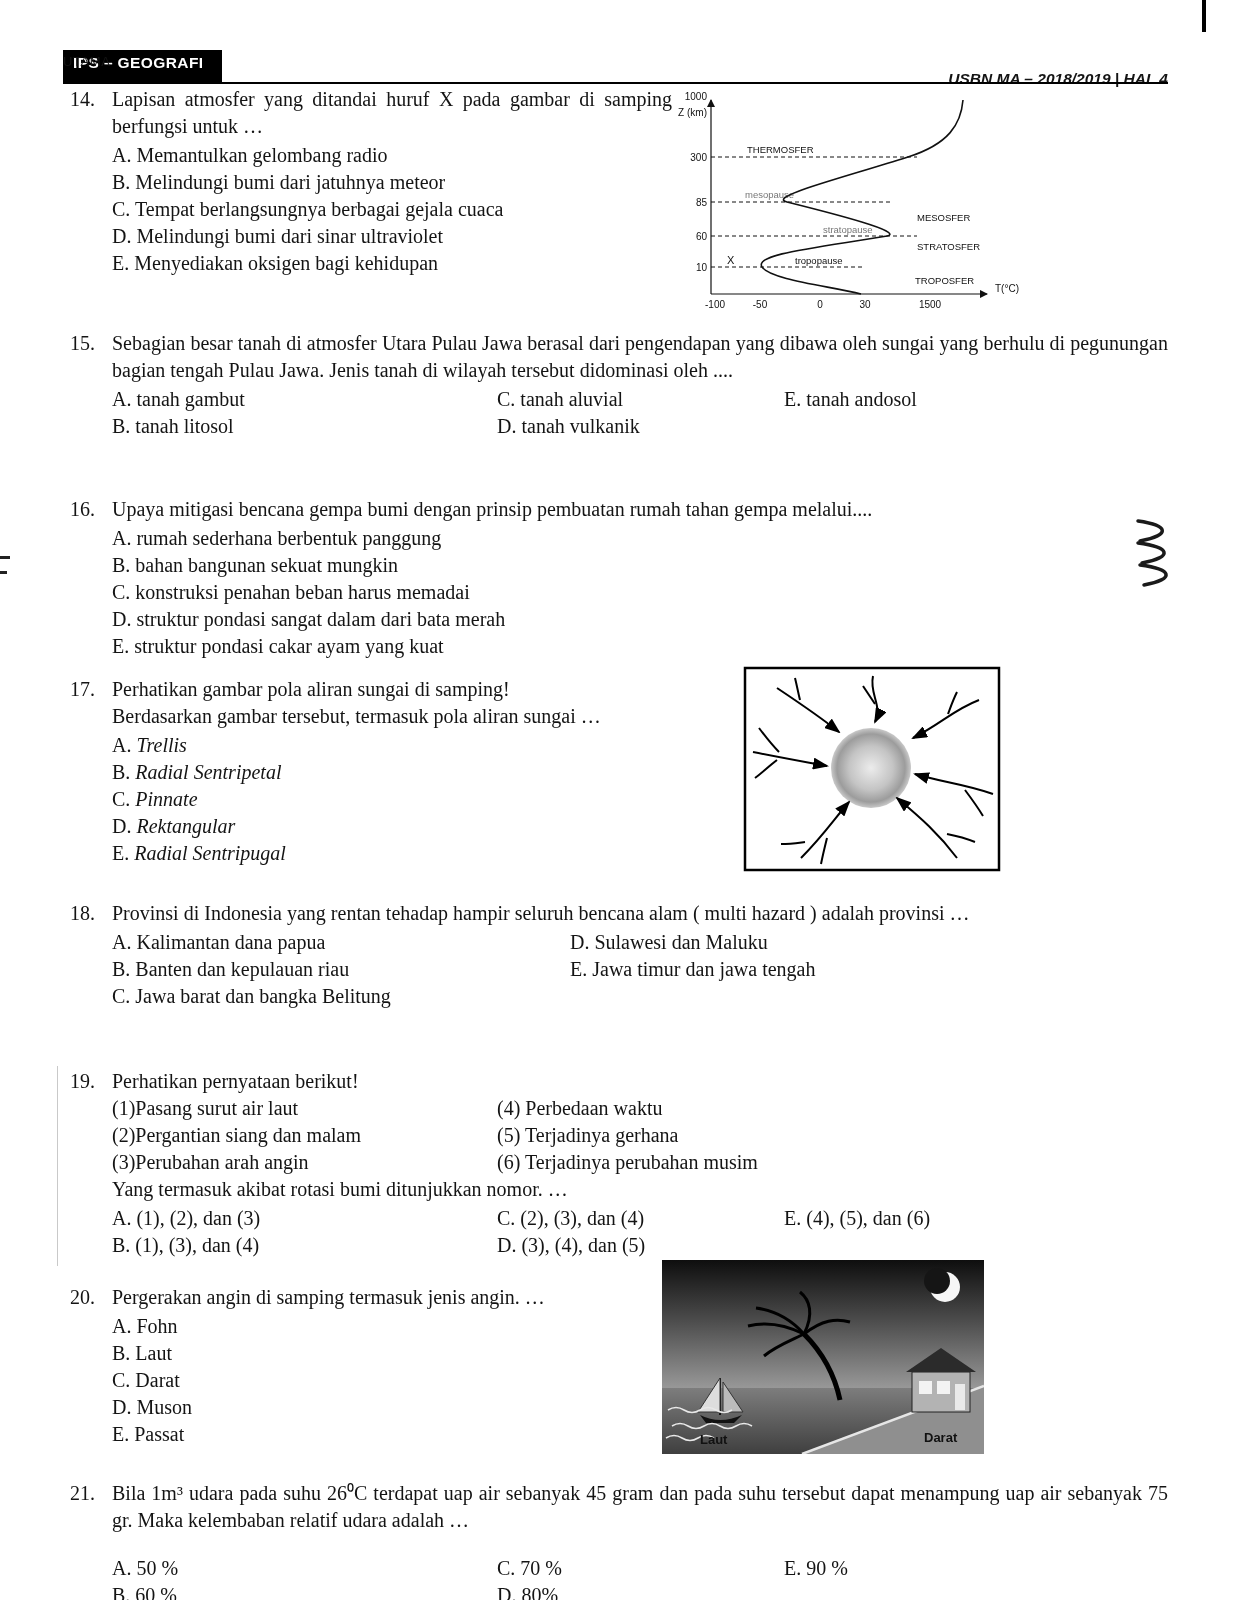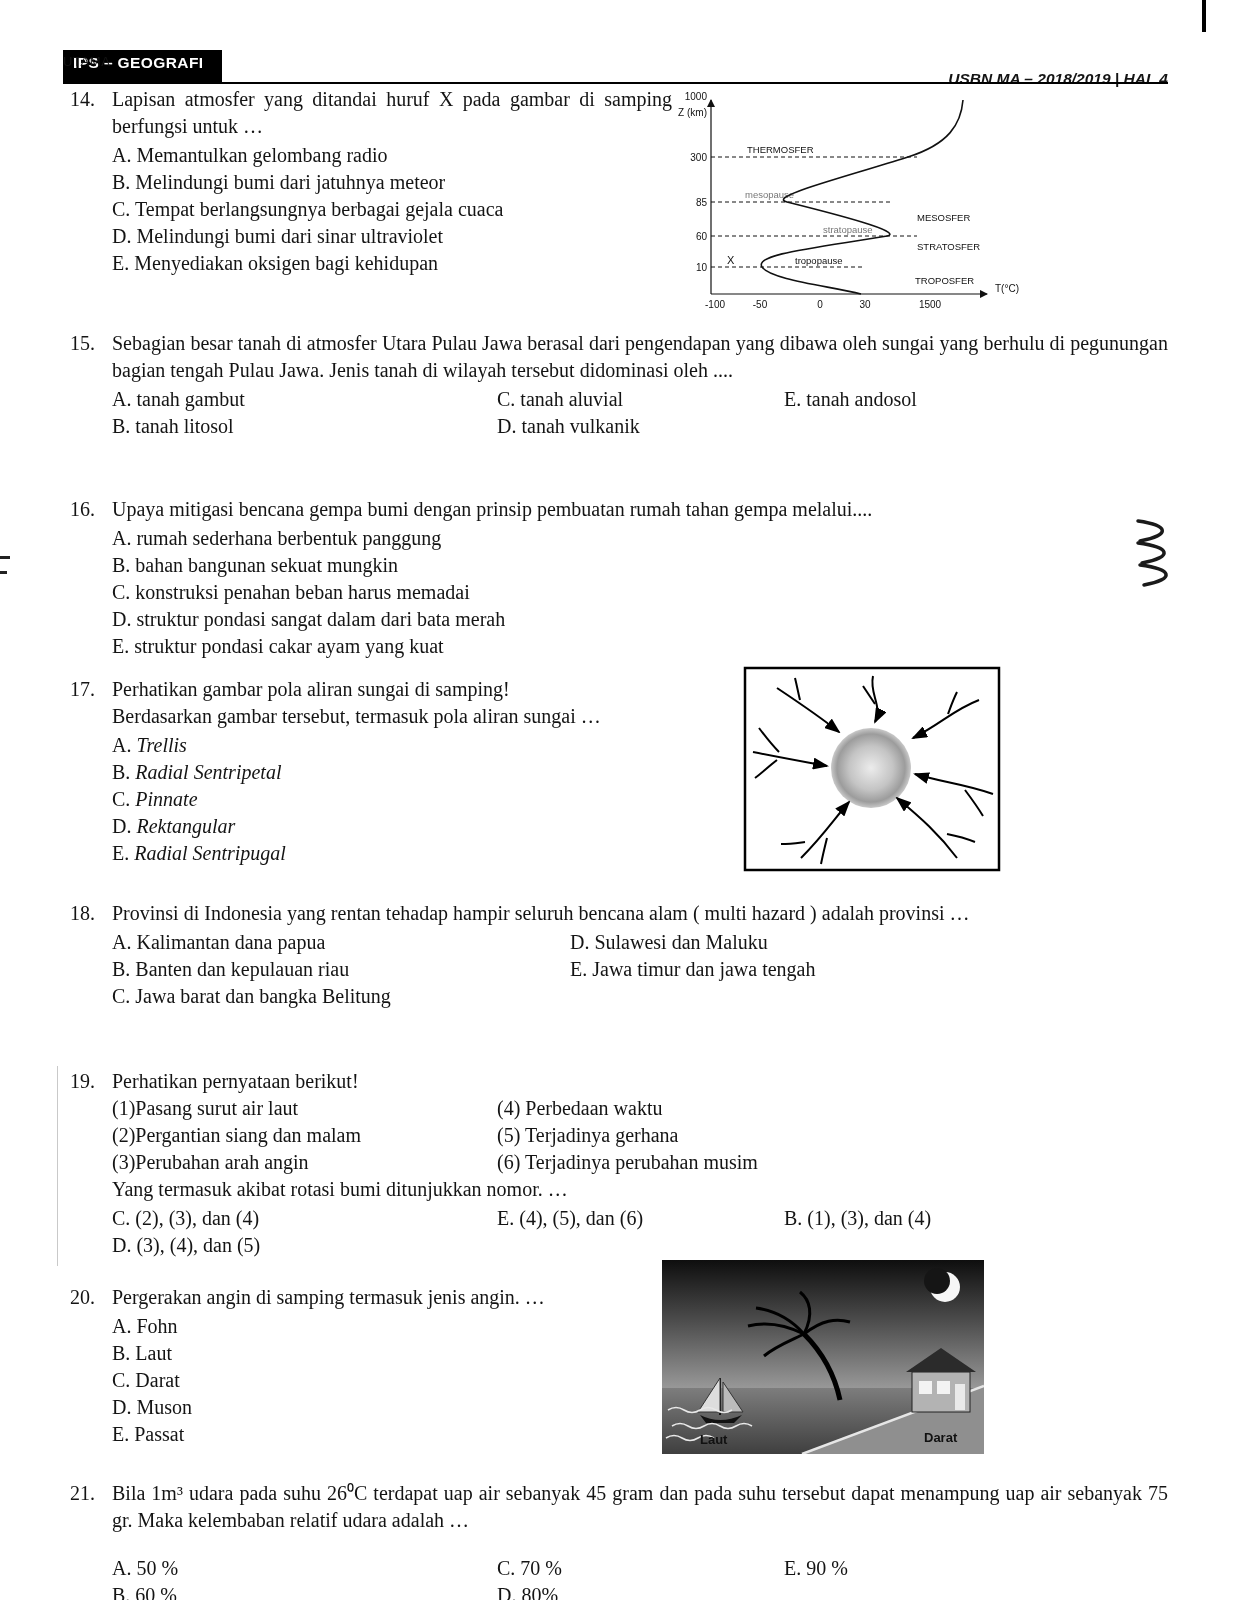--- a/index.html
+++ b/index.html
@@ -235,20 +235,21 @@
       <div class="grid2s">
         <div>(1)Pasang surut air laut</div>
         <div>(4) Perbedaan waktu</div>
         <div>(2)Pergantian siang dan malam</div>
         <div>(5) Terjadinya gerhana</div>
         <div>(3)Perubahan arah angin</div>
         <div>(6) Terjadinya perubahan musim</div>
       </div>
       <div>Yang termasuk akibat rotasi bumi ditunjukkan nomor. …</div>
       <div class="opts grid3">
+        <div>A. (1), (2), dan (3)</div>
         <div>C. (2), (3), dan (4)</div>
         <div>E. (4), (5), dan (6)</div>
         <div>B. (1), (3), dan (4)</div>
         <div>D. (3), (4), dan (5)</div>
       </div>
     </div>
   </div>
 </div>
 
 <div class="q" style="top:1284px">

